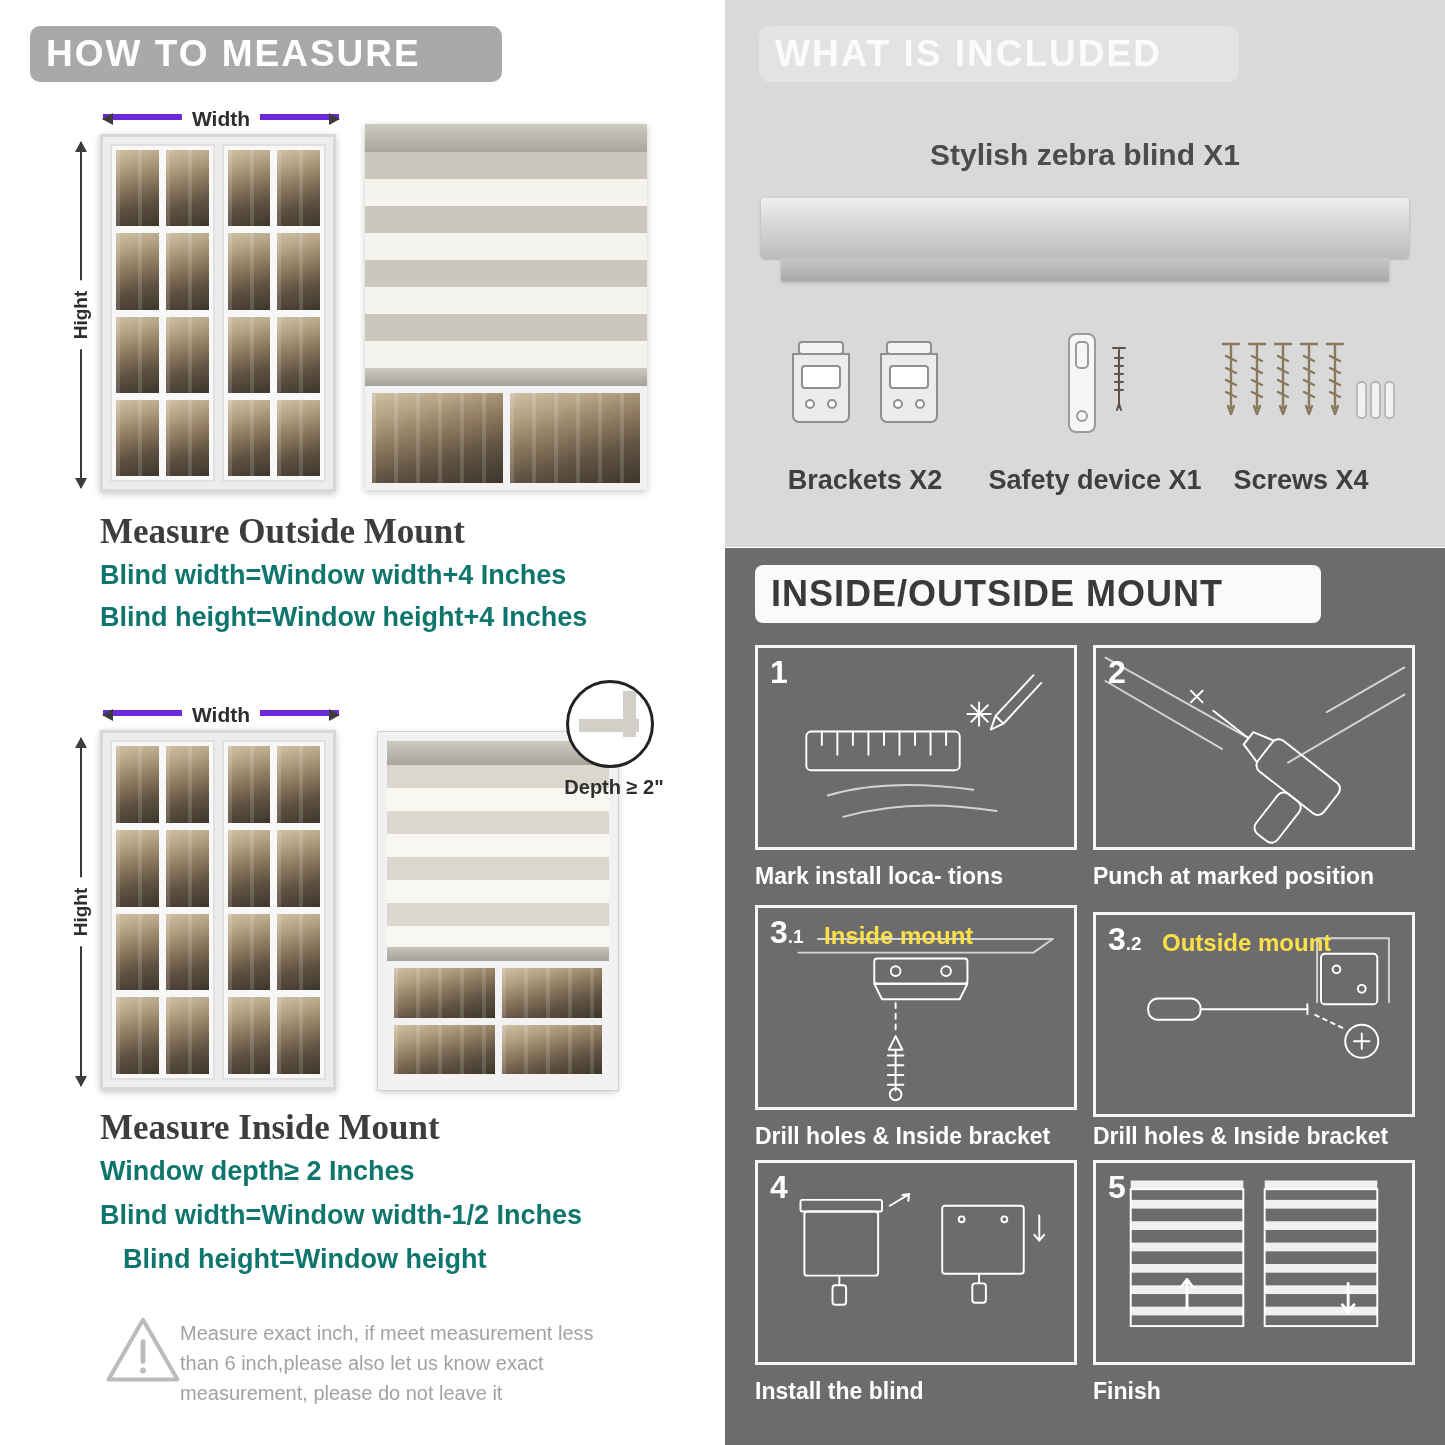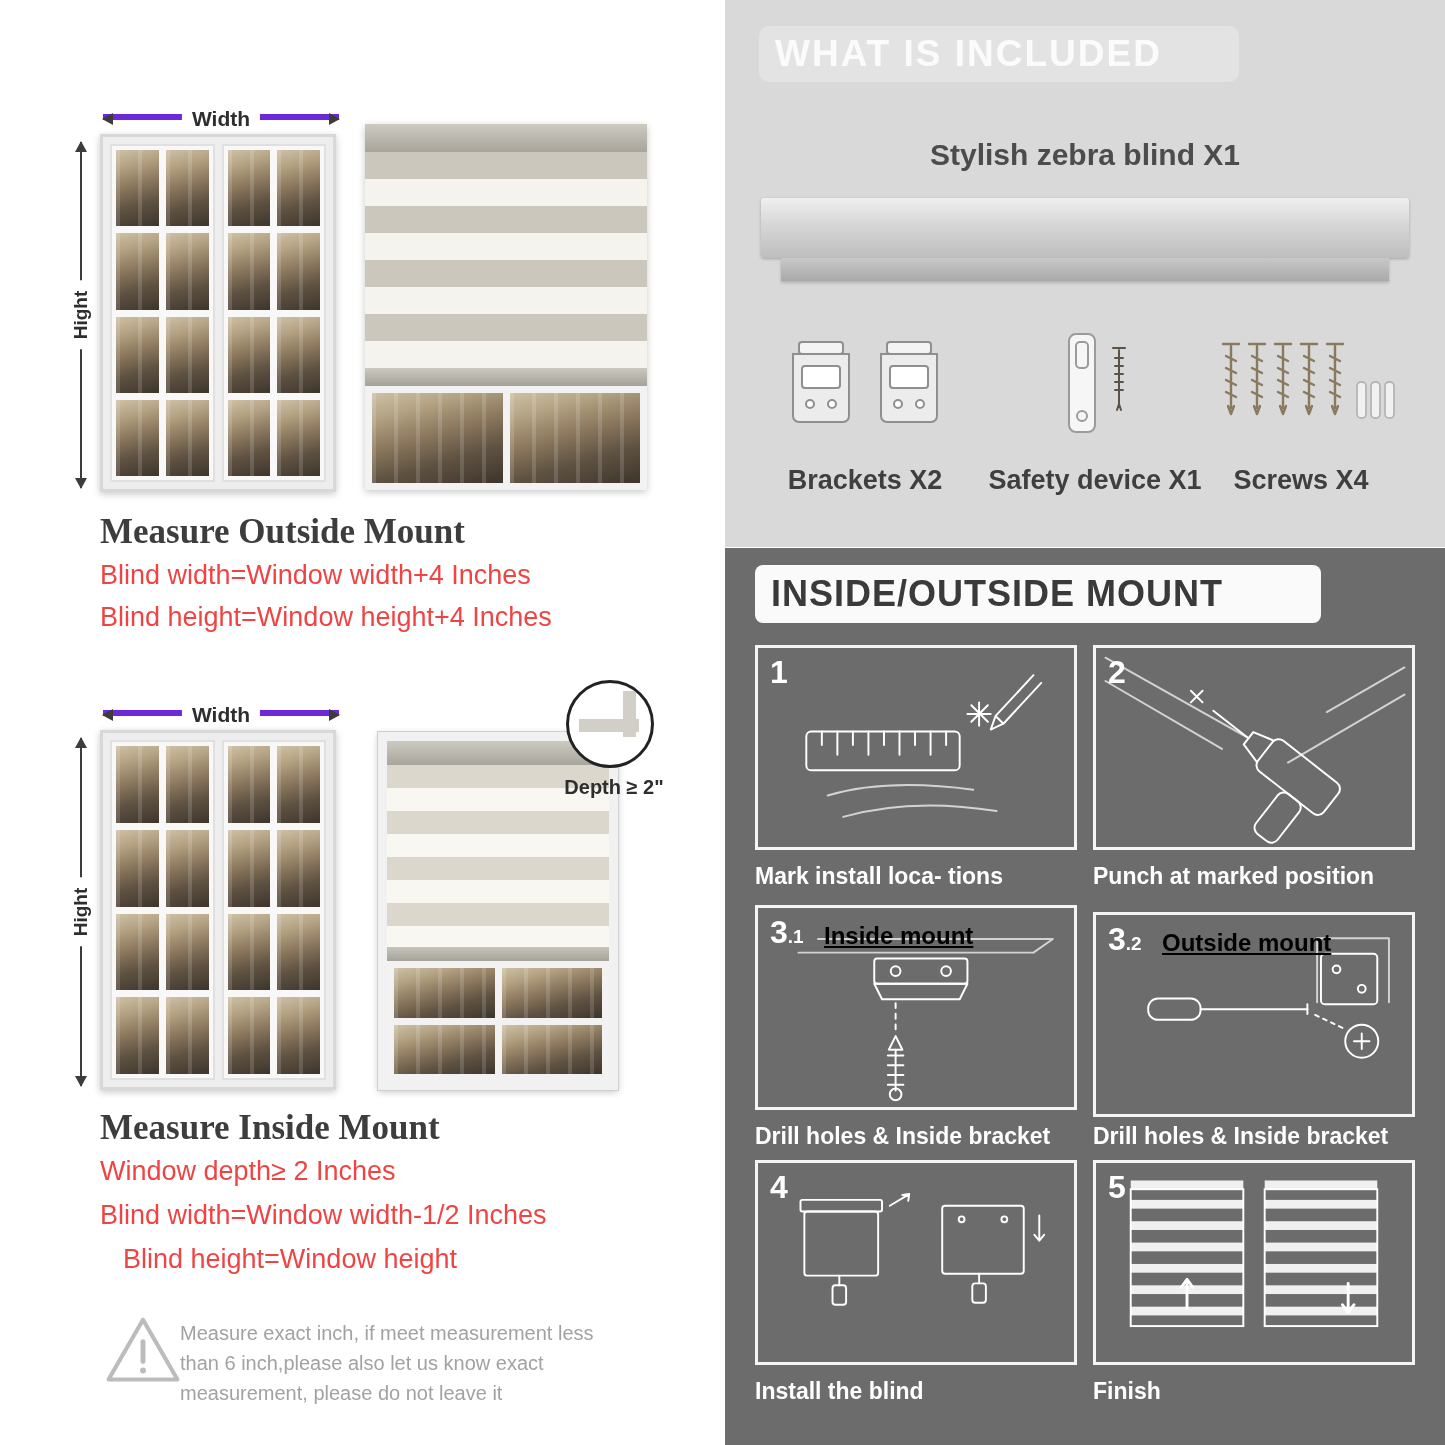--- a/index.html
+++ b/index.html
@@ -49,21 +49,21 @@
               box-shadow:0 0 0 1px #cfcfcf, 0 2px 7px rgba(0,0,0,.22); }
 
   
   .depth-circle { position:absolute; width:88px; height:88px; border:3px solid #222; border-radius:50%;
                   background:#fff; overflow:hidden; }
   .depth-circle::before { content:""; position:absolute; left:10px; top:36px; width:60px; height:13px; background:#d2cfc8; }
   .depth-circle::after  { content:""; position:absolute; left:54px; top:8px;  width:13px; height:46px; background:#d2cfc8; }
   .depth-label { position:absolute; font-size:20px; font-weight:700; color:#2e2e2e; text-align:center; }
 
   .h2-title   { position:absolute; font-size:35px; font-weight:700; color:#3d3d3d;font-family:Liberation Serif, serif; }
-  .spec-line  { position:absolute; font-size:27px; font-weight:400; color:#ef4444; }
+  .spec-line  { position:absolute; font-size:27px; font-weight:700; color:#0f766e; }
   .warn-text  { position:absolute; font-size:20px; color:#a2a2a2; line-height:1.5; width:446px; }
 
   
   .included-block { position:absolute; left:725px; top:0; width:720px; height:547px; background:#d9d9d9; }
   .included-banner { position:absolute; left:34px; top:26px; width:480px; height:56px; background:rgba(255,255,255,.28);
                      border-radius:10px; color:#fbfbfb; font-weight:700; font-size:37px; letter-spacing:2px;
                      display:flex; align-items:center; padding-left:16px; }
   .blind-name { position:absolute; left:0; right:0; top:138px; text-align:center; font-size:30px; font-weight:700; color:#4c4c4c; }
   .headrail { position:absolute; left:36px; top:198px; width:648px; height:60px; border-radius:3px;
               background:linear-gradient(180deg,#efefef 0%,#d6d6d6 45%,#bdbdbd 100%); box-shadow:0 1px 3px rgba(0,0,0,.25); }
@@ -72,28 +72,29 @@
   .inc-label { position:absolute; font-size:27px; font-weight:700; color:#3f3f3f; text-align:center; }
 
   
   .mount-block { position:absolute; left:725px; top:548px; width:720px; height:897px; background:#6c6c6c; }
   .mount-banner { position:absolute; left:30px; top:17px; width:566px; height:58px; background:#fafafa; border-radius:8px;
                   color:#3a3a3a; font-weight:700; font-size:36px; letter-spacing:1px; display:flex; align-items:center; padding-left:16px; }
   .panel { position:absolute; width:322px; height:205px; border:3px solid #f5f5f5; }
   .panel svg.art { position:absolute; inset:0; width:100%; height:100%; }
   .panel-num { position:absolute; left:12px; top:6px; color:#fff; font-weight:700; font-size:32px; }
   .panel-sub { font-style:normal; font-size:19px; font-weight:700; }
-  .panel-title { position:absolute; left:66px; top:14px; color:#000000; font-weight:700; font-size:24px;text-decoration:underline; }
+  .panel-title { position:absolute; left:66px; top:14px; color:#fde047; font-weight:700; font-size:24px; }
   .caption { position:absolute; width:330px; color:#fff; font-weight:700; font-size:23px; }
 </style>
 </head>
 <body>
 
 <section class="left-half">
 
+  <div class="banner-gray">HOW TO MEASURE</div>
 
   <div class="h-arrow" style="left:103px; top:114px; width:236px;">
     <span class="arrow-label">Width</span>
   </div>
   <div class="v-arrow" style="left:80px; top:142px; height:346px;">
     <span class="arrow-label">Hight</span>
   </div>
 
   <div class="window" style="left:100px; top:134px; width:236px; height:358px;">
     <div class="sash">

